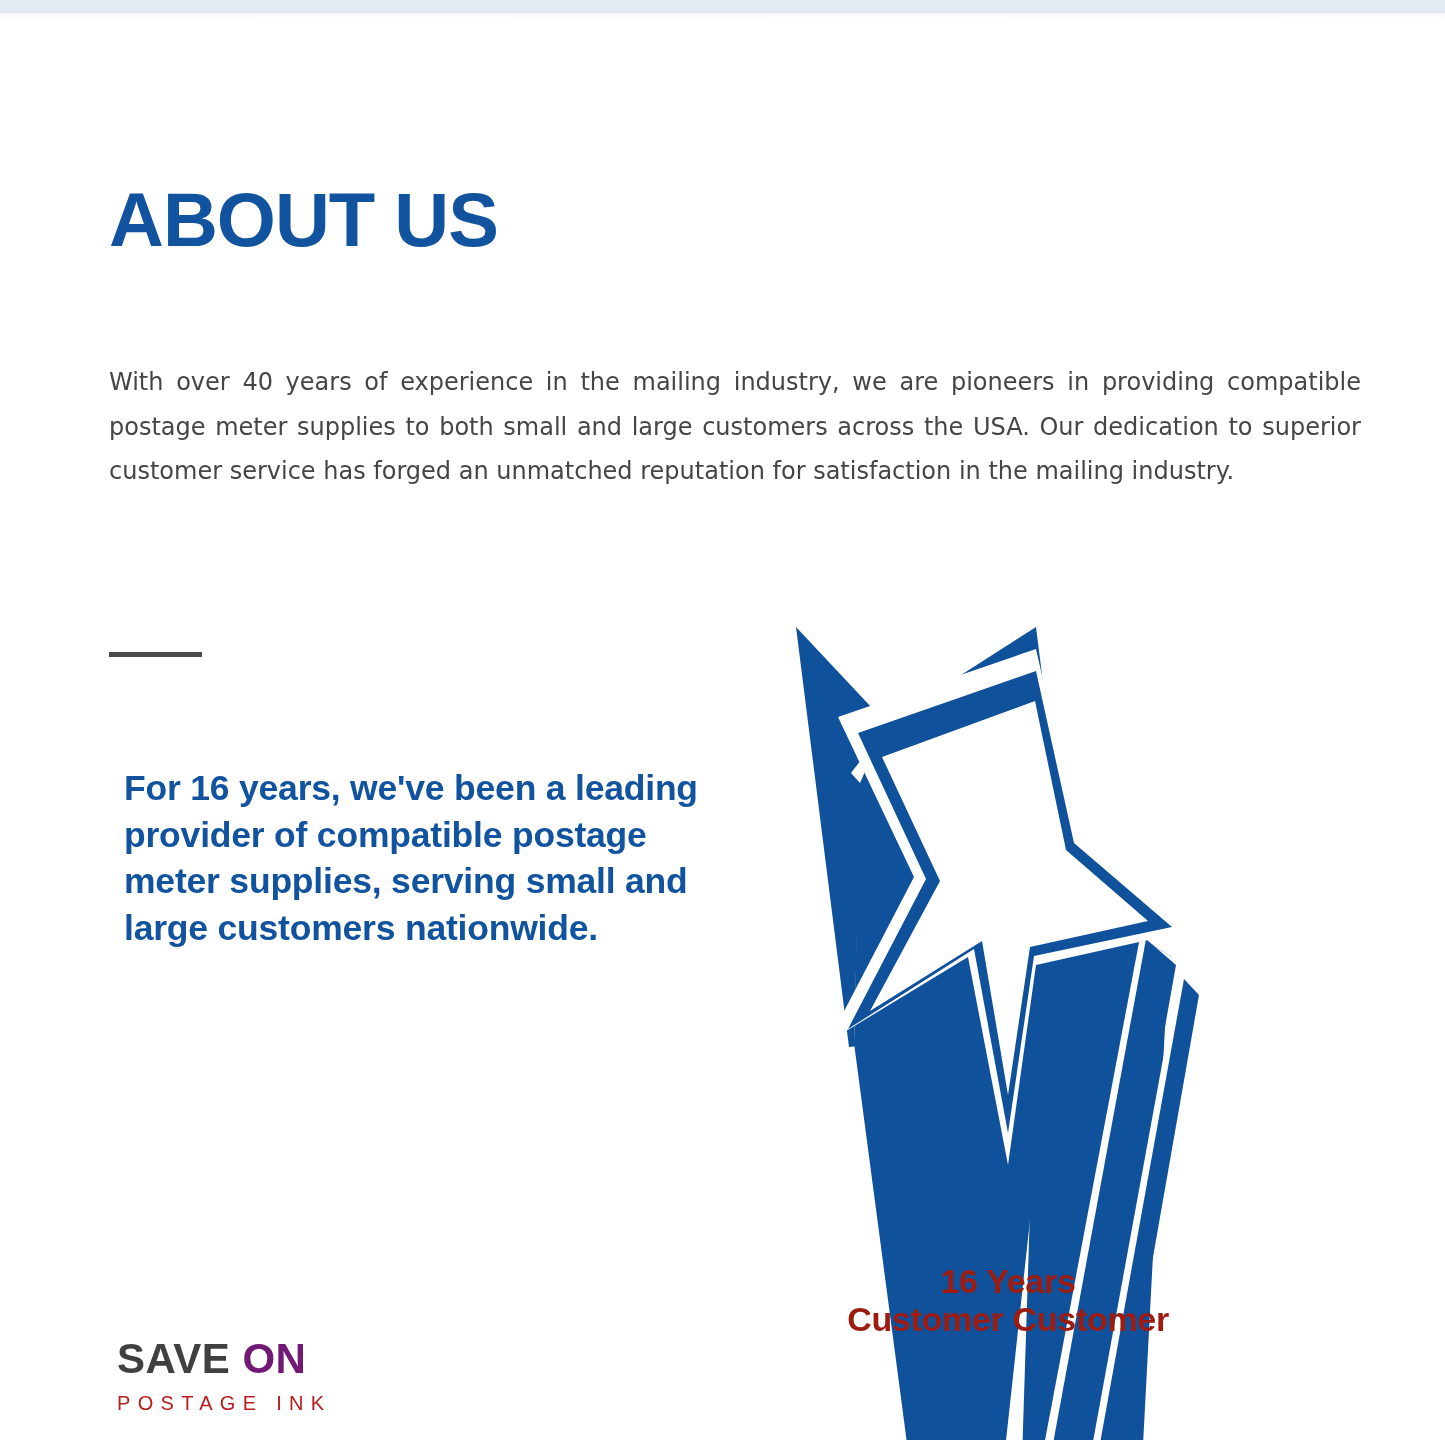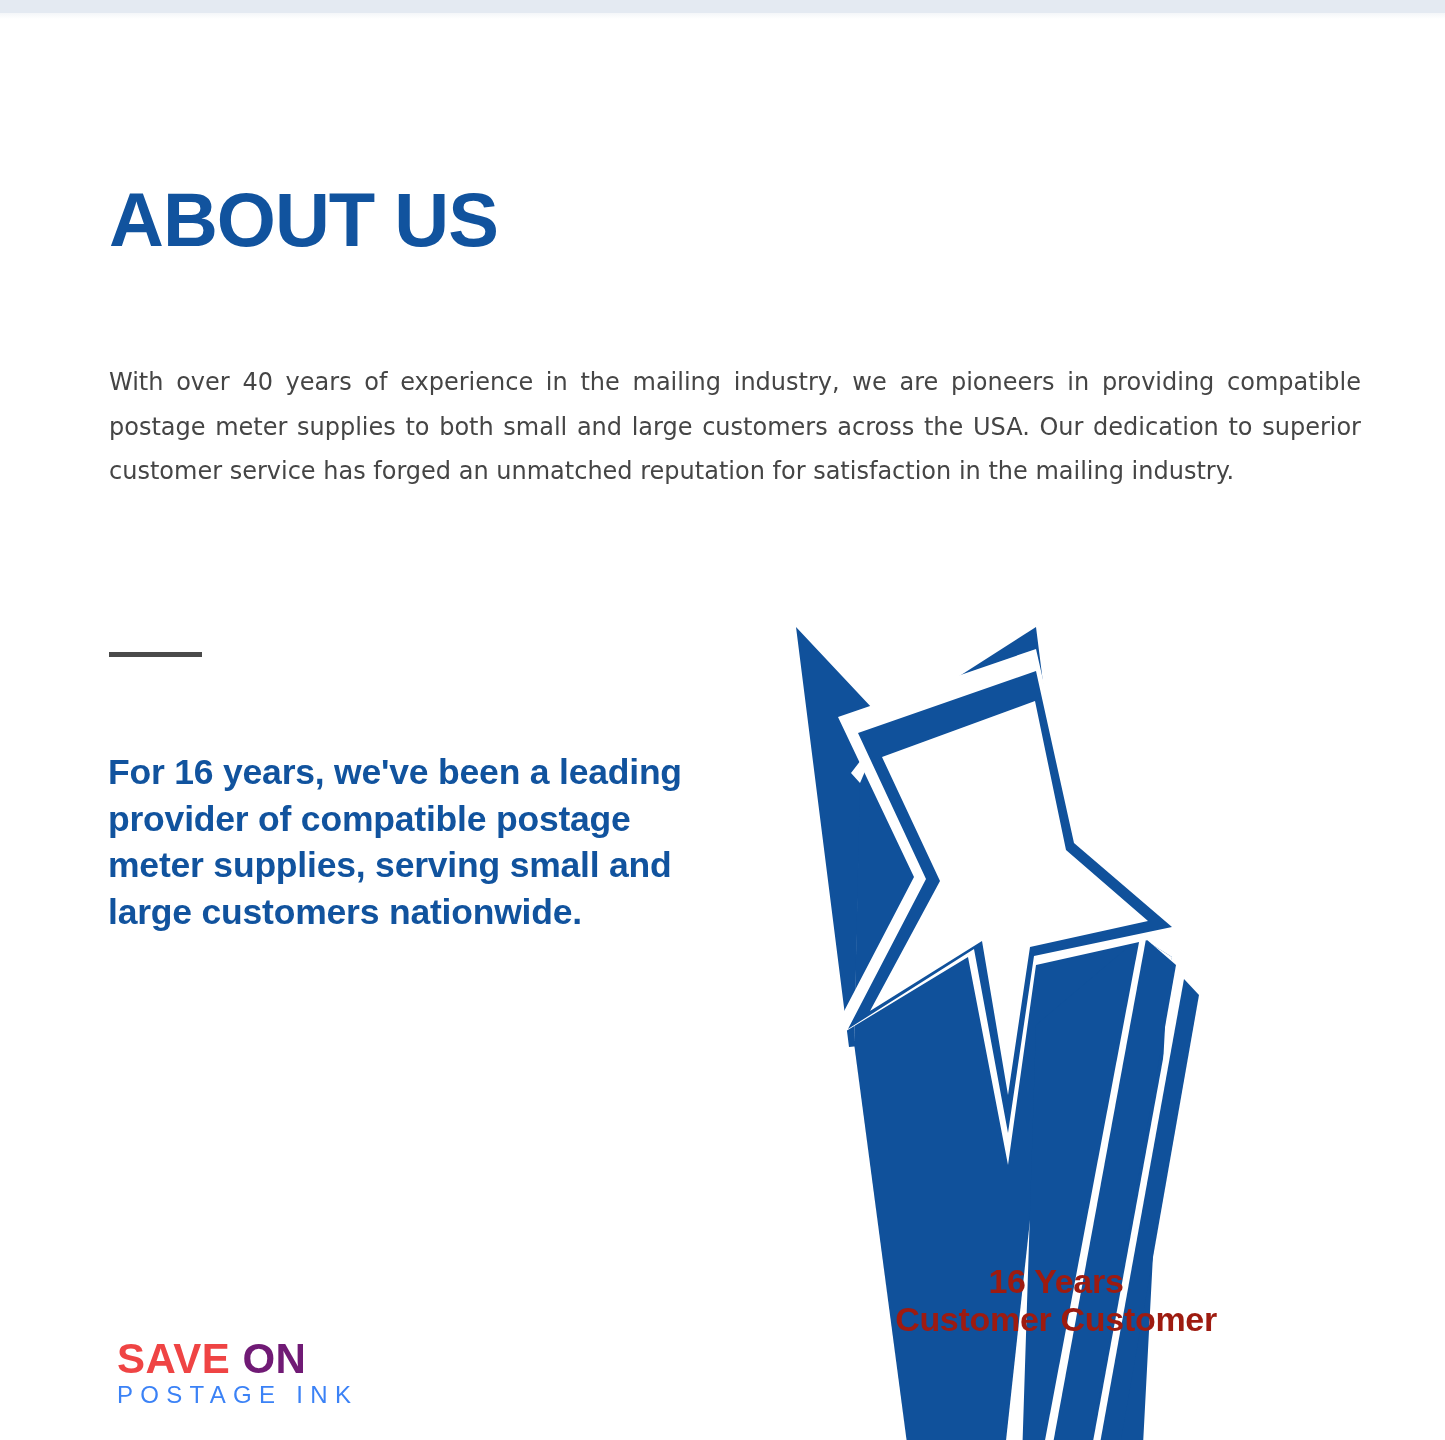--- a/index.html
+++ b/index.html
@@ -82,21 +82,21 @@
     height: 5px;
     background: #4a4a4a;
   }
 
   
   .highlight-statement {
     position: absolute;
     left: 108px;
     top: 749px;
     width: 580px;
-    margin: 0;
+    margin: 16px;
     font-family: "Liberation Sans", sans-serif;
     font-size: 35.5px;
     line-height: 46.5px;
     font-weight: 700;
     letter-spacing: -0.2px;
     color: #11539E;
   }
 
   
   .logo {
@@ -106,46 +106,46 @@
     width: 230px;
   }
   .logo-primary {
     font-family: "Liberation Sans", sans-serif;
     font-size: 42px;
     line-height: 44px;
     font-weight: 700;
     letter-spacing: 0.5px;
     white-space: nowrap;
   }
-  .logo-save { color: #ef4444; }
+  .logo-save { color: #404040; }
   .logo-on { color: #701a75; text-align: right; }
   .logo-secondary {
     font-family: "Liberation Sans", sans-serif;
-    font-size: 24px;
+    font-size: 20px;
     line-height: 24px;
     font-weight: 400;
     letter-spacing: 7.3px;
-    color: #3b82f6;
+    color: #b91c1c;
     white-space: nowrap;
-    margin-top: 2px;
+    margin-top: 10px;
   }
 
   
   .trophy-figure {
     position: absolute;
     left: 736px;
     top: 605px;
     width: 600px;
     height: 840px;
   }
   .trophy-figure svg { display: block; width: 600px; height: 840px; }
 
   .plaque-text {
     position: absolute;
-    left: 756px;
+    left: 708px;
     top: 1262px;
     width: 600px;
     text-align: center;
     font-family: "Liberation Sans", sans-serif;
     font-size: 34px;
     line-height: 38px;
     font-weight: 700;
     letter-spacing: -0.3px;
     color: #9E1B10;
   }

